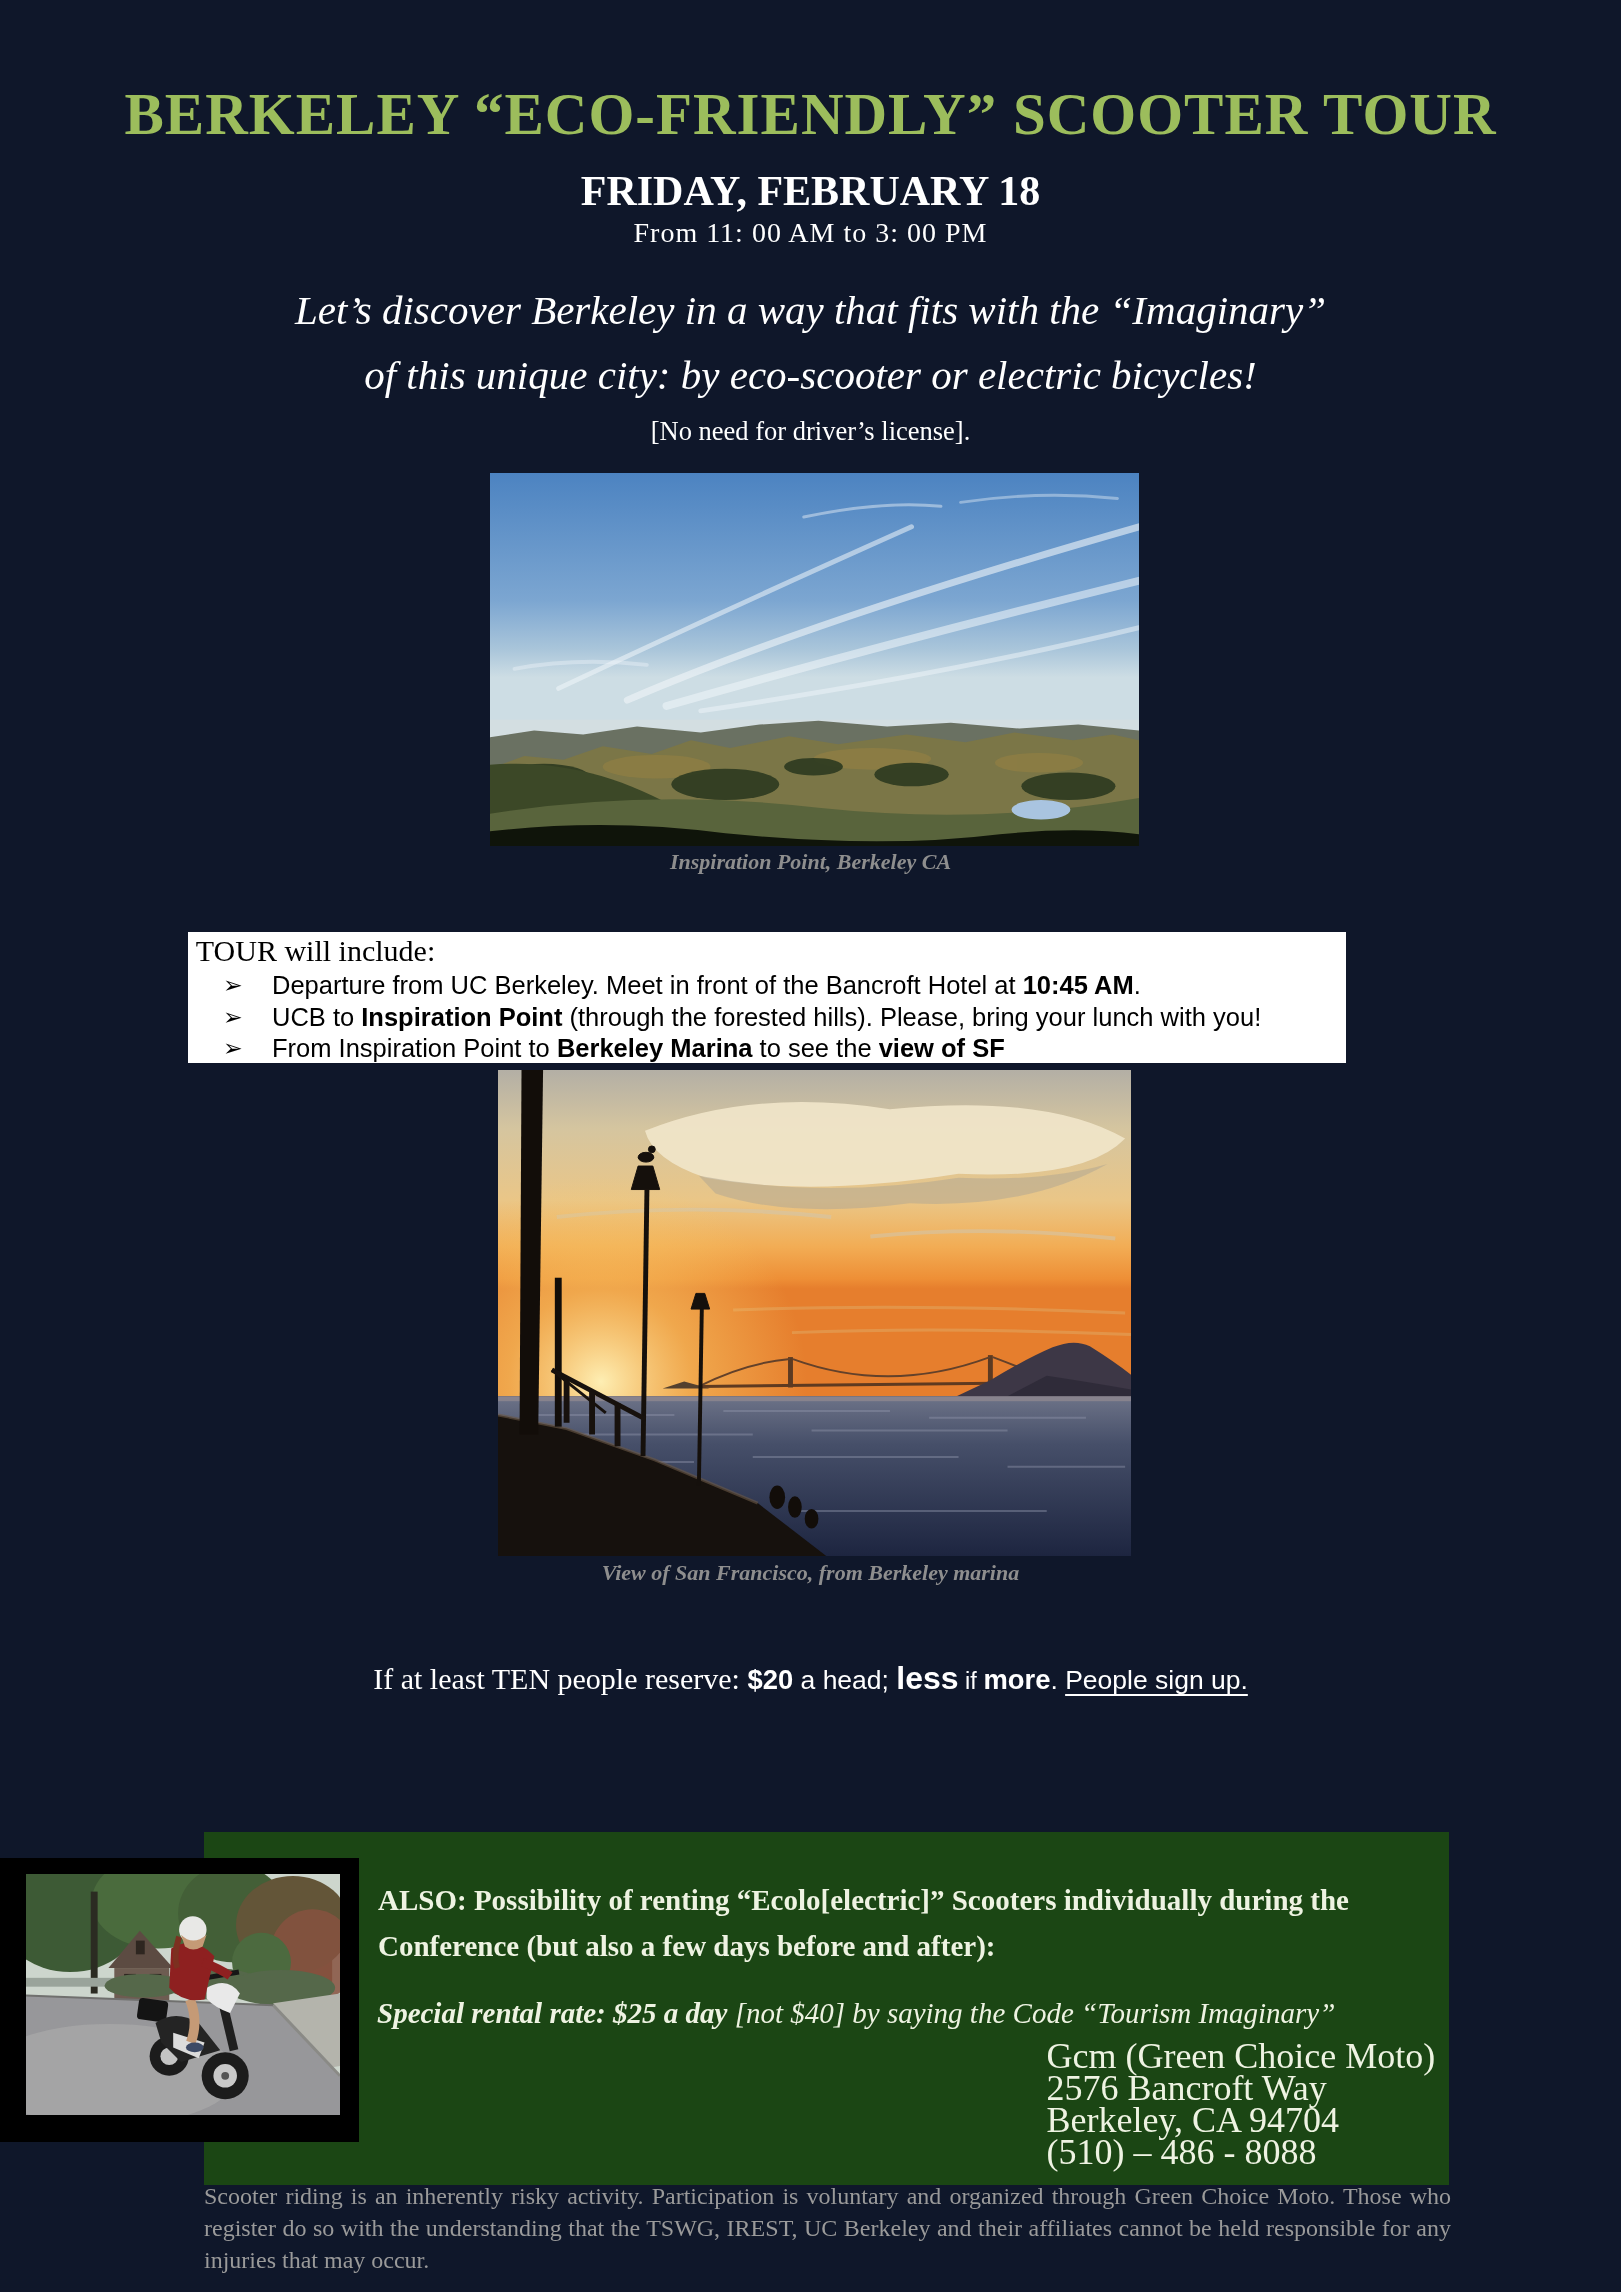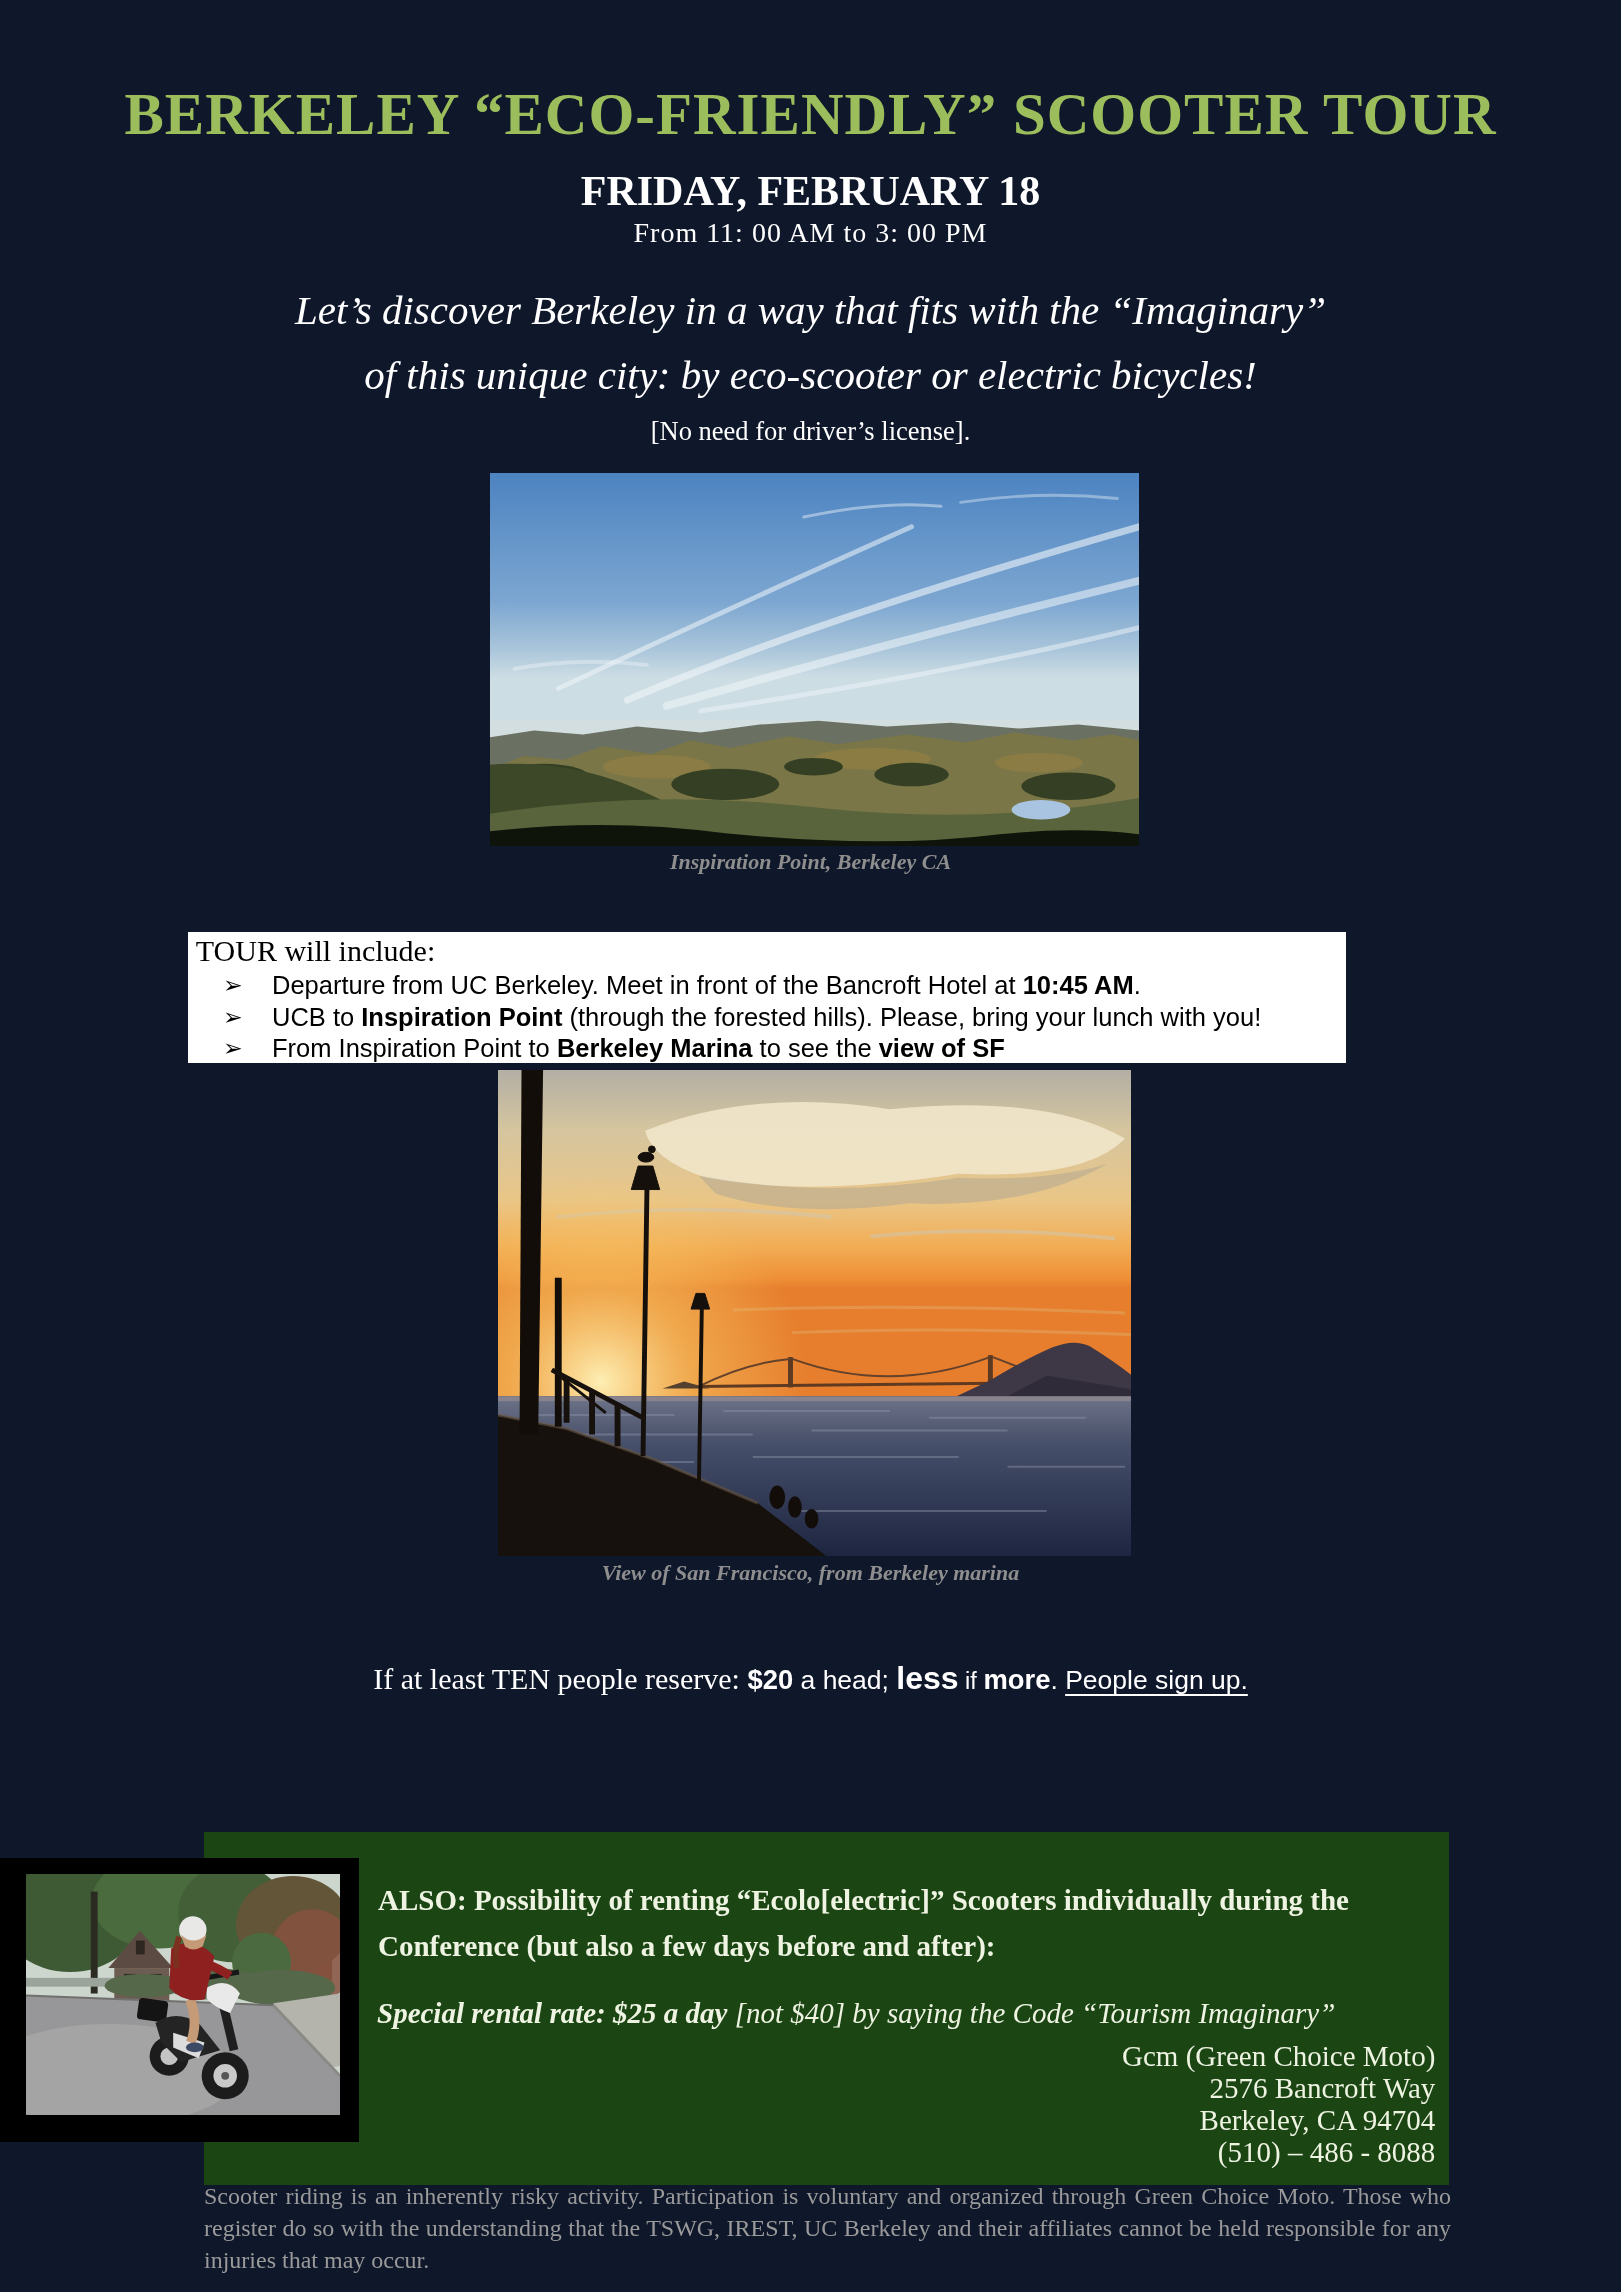--- a/index.html
+++ b/index.html
@@ -30,21 +30,21 @@
   .price .ps{font-size:26.5px;} .price .pb{font-weight:bold;font-size:27.4px;}
   .price .less{font-weight:bold;font-size:32px;} .price .ifw{font-size:23.5px;}
   .price .signup{font-size:26.5px;text-decoration:underline;text-underline-offset:4.9px;margin-top:28px;}
   .contact{top:1725px;color:#fff;font-size:30px;}
   .contact .lbl{font-size:26.5px;}
   .contact .email{font-weight:bold;}
   .greenbox{left:204px;top:1832px;width:1245px;height:353px;background:#1b4614;color:#eef3e2;}
   .also{position:absolute;left:174px;right:15.7px;top:45px;font-size:29px;font-weight:bold;line-height:46px;}
   .rate{position:absolute;left:173px;right:9.8px;top:165px;font-size:29px;white-space:nowrap;font-style:italic;}
   .rate .rb{font-weight:bold;}
-  .vendor{position:absolute;right:13.7px;top:208px;text-align:right;font-size:29px;line-height:32px;}
+  .vendor{position:absolute;right:13.7px;top:208px;text-align:left;font-size:36px;line-height:32px;}
   .scooterframe{left:0;top:1858px;width:359px;height:284px;background:#000;}
   .scooterphoto{left:25.5px;top:15.7px;width:314px;height:241px;}
   .footer{left:204px;top:2180px;width:1247px;font-size:24px;line-height:32px;
           text-align:justify;color:#9a9a9a;}
 </style>
 </head>
 <body>
 
 <div class="page">
 

